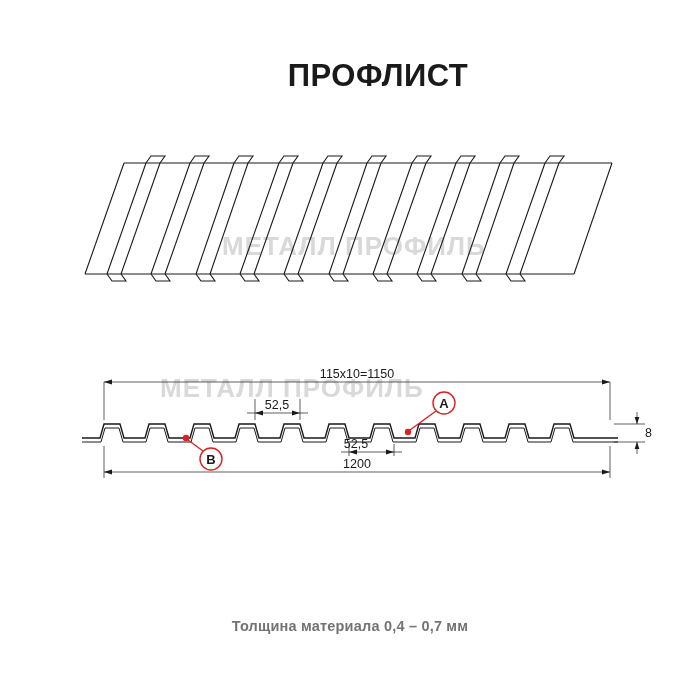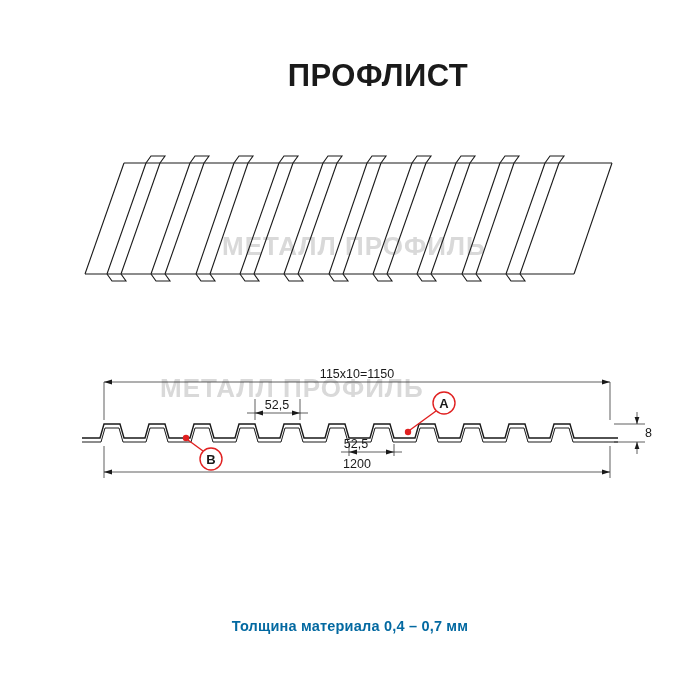--- a/index.html
+++ b/index.html
@@ -43,21 +43,21 @@
   }
   .footnote {
     position: absolute;
     top: 618px;
     left: 0;
     width: 700px;
     text-align: center;
     font-size: 14.5px;
     font-weight: bold;
     letter-spacing: 0.2px;
-    color: #0369a1;
+    color: #737373;
   }
   .drawing {
     position: absolute;
     top: 0;
     left: 0;
   }
   .wm {
     position: absolute;
     font-family: "Liberation Sans", sans-serif;
     font-weight: bold;

